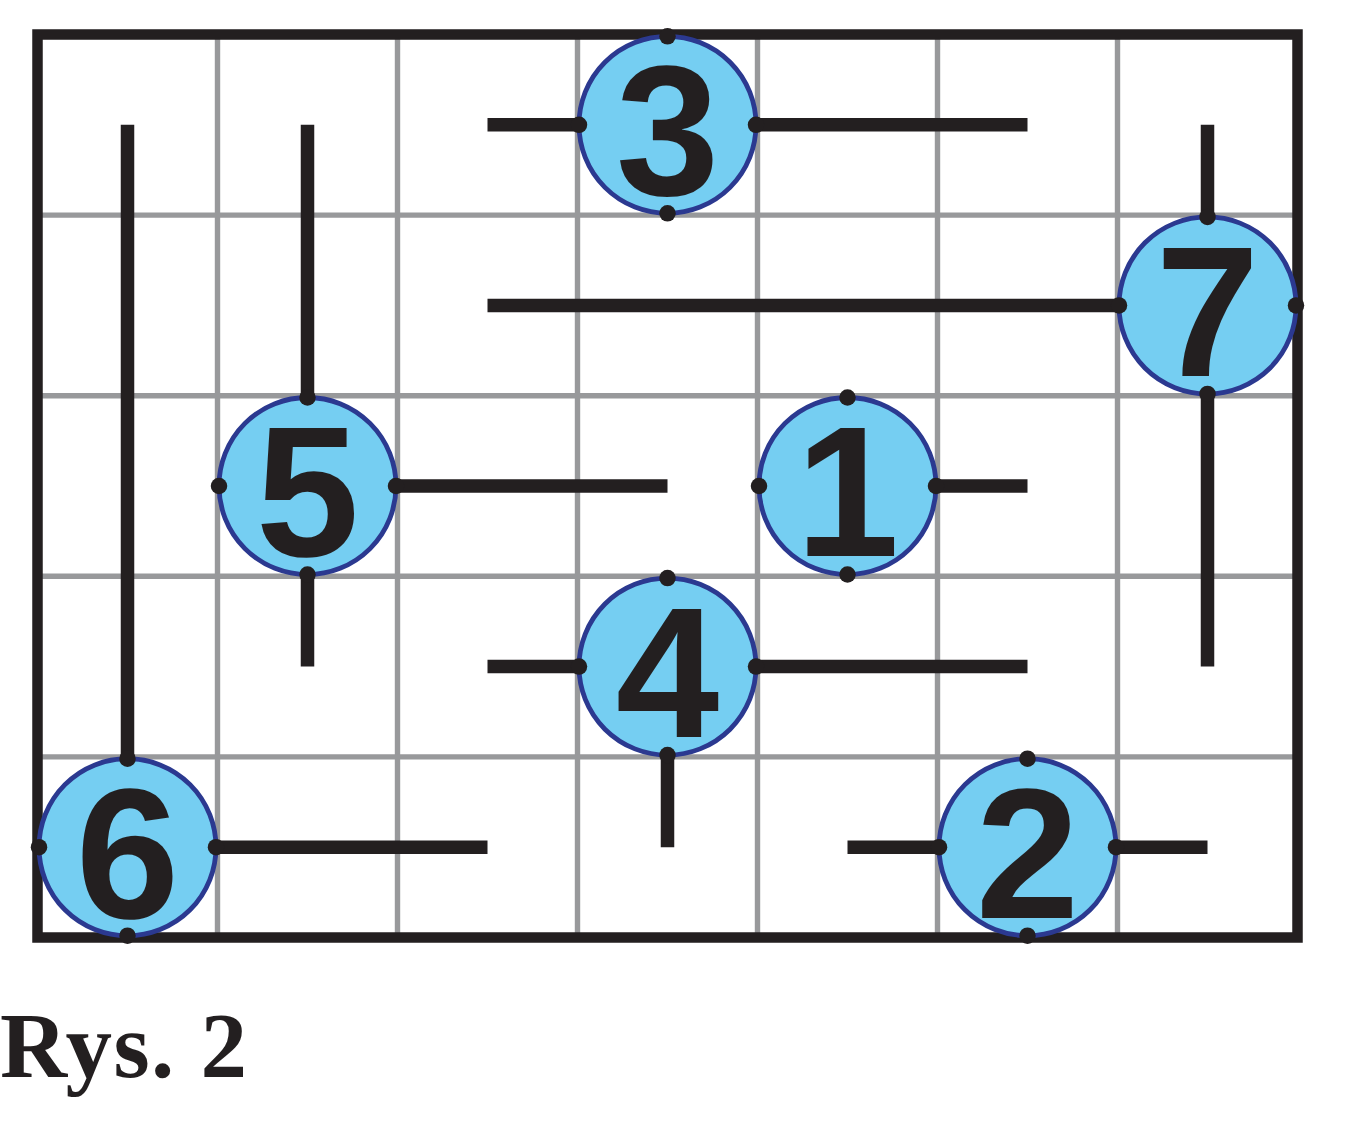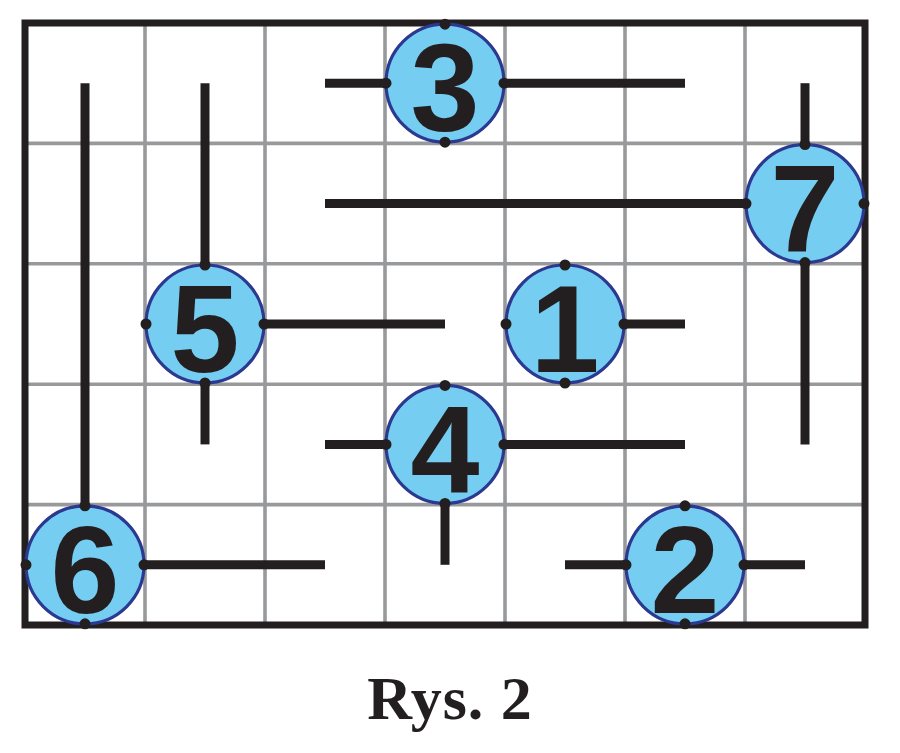--- a/index.html
+++ b/index.html
@@ -21,21 +21,20 @@
     position: absolute;
     left: 0;
     top: 0;
     display: block;
   }
   .caption {
     position: absolute;
     left: 0;
     top: 663px;
     width: 900px;
-    text-align: center;
     font-family: "Liberation Serif", serif;
     font-weight: 700;
     font-size: 62px;
     color: #231f20;
     letter-spacing: 1px;
   }
 </style>
 </head>
 <body>
 

